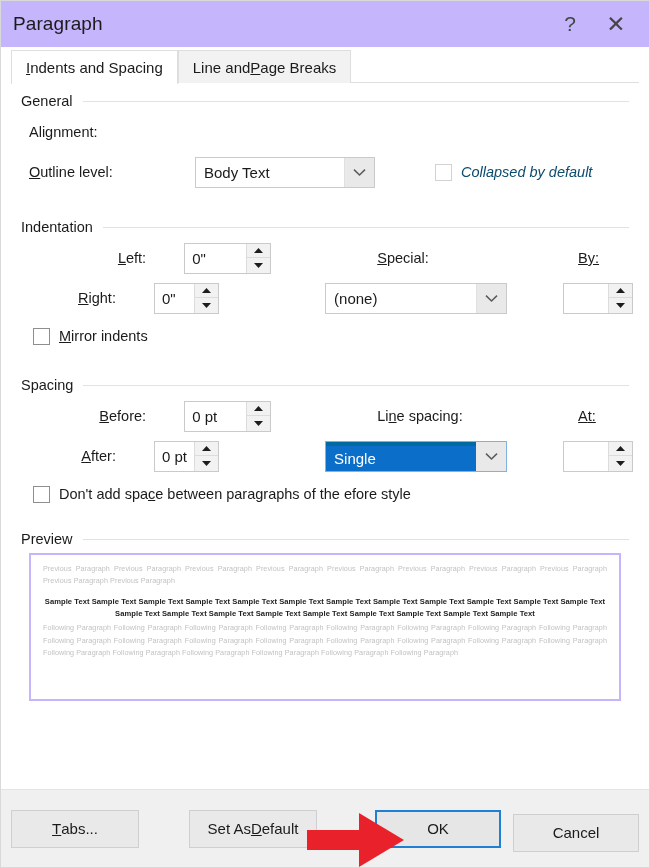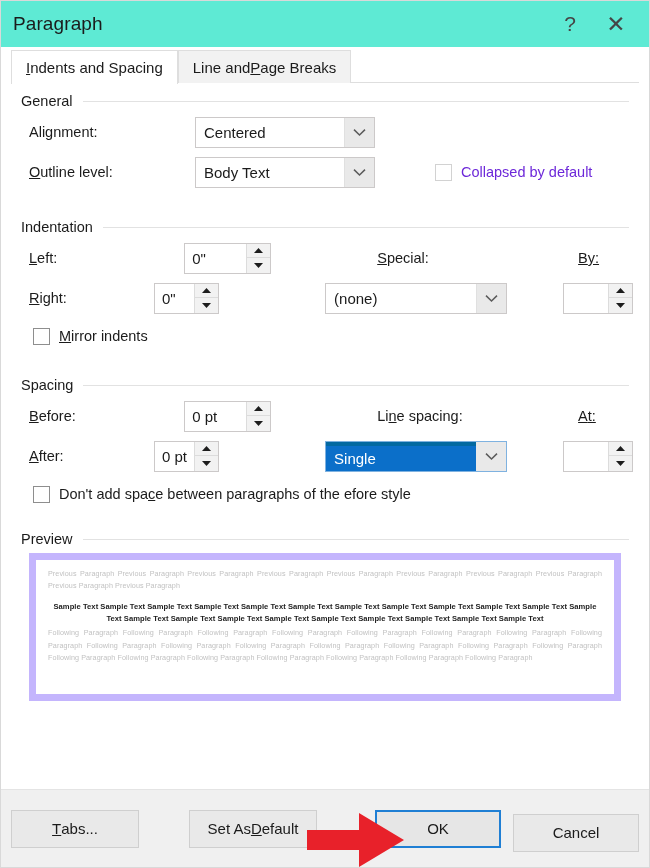--- a/index.html
+++ b/index.html
@@ -20,21 +20,21 @@
     display: flex;
     flex-direction: column;
   }
 
   
   .titlebar {
     height: 46px;
     flex: 0 0 46px;
     display: flex;
     align-items: center;
-    background: #5eead4;
+    background: #c4b5fd;
     padding-left: 12px;
   }
   .title-text {
     font-size: 19px;
     color: #1b1b1b;
     letter-spacing: .1px;
   }
   .titlebar-spacer { flex: 1 1 auto; }
   .tb-btn {
     width: 46px; height: 44px;
@@ -112,25 +112,25 @@
     margin-bottom: 6px;
     padding-left: 12px;
     gap: 38px;
   }
   .lbl {
     font-size: 14.5px;
     color: #1b1b1b;
     white-space: nowrap;
   }
   .lbl .u { text-decoration: underline; }
-  .lbl.dim { color: #6d28d9; }
+  .lbl.dim { color: #0c4a6e; font-style: italic; }
 
   
   .lbl-a { width: 128px; }        
-  .lbl-b { width: 128px; }        
+  .lbl-b { width: 128px; text-align: right; }        
   .lbl-c { width: 178px; }        
   .lbl-d { width: 60px; }         
 
   
   .combo {
     display: flex;
     align-items: stretch;
     height: 31px;
     border: 1px solid #ccc9c9;
     background: #ffffff;
@@ -216,21 +216,21 @@
     background: #ffffff;
     margin-right: 9px;
     flex: 0 0 17px;
   }
   .cbox.dim { border-color: #d2d2d2; }
 
   
   .preview-box {
     margin: 4px 12px 0 12px;
     height: 148px;
-    border: 7px solid #c4b5fd;
+    border: 2px solid #c4b5fd;
     background: #ffffff;
     overflow: hidden;
     padding: 8px 12px 0 12px;
   }
   .pv-ghost {
     font-size: 7.2px;
     line-height: 1.72;
     color: #c2c2c2;
     text-align: justify;
     font-family: "Liberation Sans", sans-serif;
@@ -313,28 +313,20 @@
     <div class="group">
       <div class="group-head">
         <span>General</span>
         <span class="rule"></span>
       </div>
 
       <div class="row">
         <div class="lbl lbl-a">
           <span>Alignment:</span>
         </div>
-        <div class="combo combo-w1">
-          <div class="val">Centered</div>
-          <div class="arrow">
-            <svg width="13" height="9" viewBox="0 0 13 9">
-                <path d="M1 1.6 L6.5 7 L12 1.6" fill="none" stroke="#5b5b5b" stroke-width="1.5"></path>
-              </svg>
-          </div>
-        </div>
       </div>
 
       <div class="row">
         <div class="lbl lbl-a">
           <span class="u">O</span><span>utline level:</span>
         </div>
         <div class="combo combo-w1">
           <div class="val">Body Text</div>
           <div class="arrow">
             <svg width="13" height="9" viewBox="0 0 13 9">

